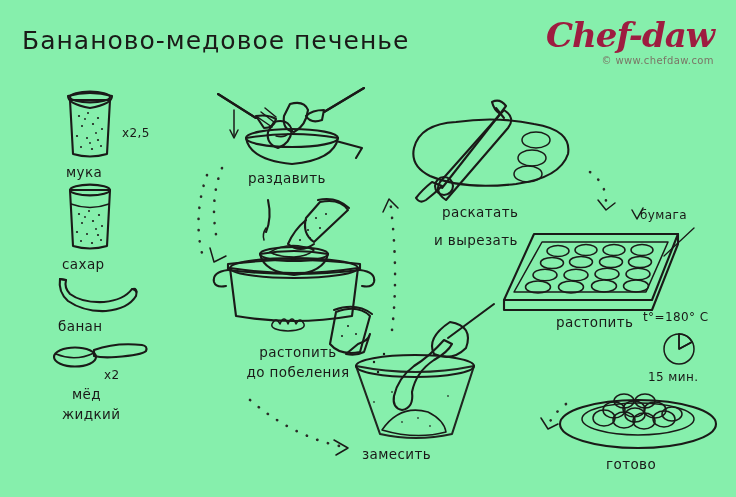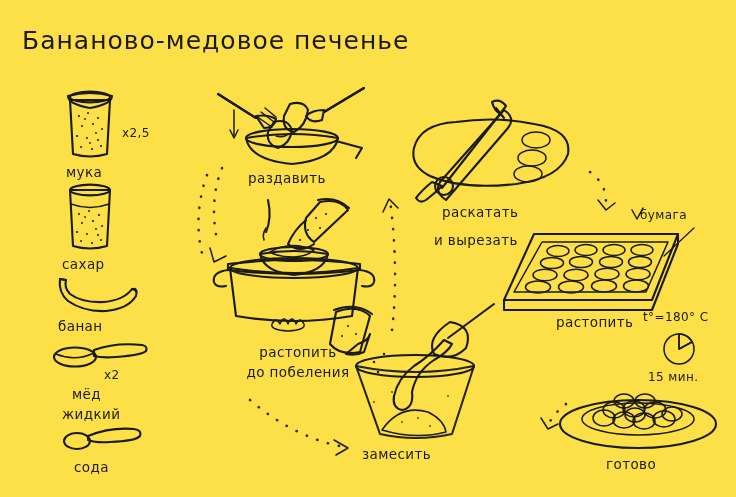--- a/index.html
+++ b/index.html
@@ -11,21 +11,21 @@
     height: 497px;
     background: #fbf3e0;
     font-family: "DejaVu Sans", sans-serif;
     overflow: hidden;
     position: relative;
   }
   #poster {
     position: relative;
     width: 736px;
     height: 497px;
-    background: #fde047;
+    background: #86efac;
   }
   .abs { position: absolute; }
 
   .title {
     left: 22px;
     top: 26px;
     font-size: 25px;
     letter-spacing: 1px;
     color: #1a1a18;
     font-family: "DejaVu Sans", sans-serif;
@@ -70,20 +70,24 @@
   .dotpath { fill: none; stroke: #2a2a26; stroke-width: 2.6; stroke-linecap: round; stroke-dasharray: 0.2 11; }
   .leader { fill: none; stroke: #1a1a18; stroke-width: 1.3; stroke-linecap: round; }
 </style>
 </head>
 <body>
 
 <div id="poster">
 
   <div class="abs title">Бананово-медовое печенье</div>
 
+  <div class="abs logo">
+    <div class="logo-word">Chef-daw</div>
+    <div class="logo-url">© www.chefdaw.com</div>
+  </div>
 
   <svg class="abs" style="left:0;top:0;" width="736" height="497">
 
     <path class="dotpath" d="M207,175 C196,205 196,240 205,262"></path>
     <path class="ln-t" d="M210,248 L214,262 L226,256"></path>
 
     <path class="dotpath" d="M222,168 C213,190 212,215 217,240"></path>
 
     <path class="dotpath" d="M250,400 C285,430 320,443 345,447"></path>
     <path class="ln-t" d="M334,440 L348,448 L336,455"></path>
@@ -163,27 +167,20 @@
     <svg width="100" height="34" viewBox="0 0 100 34">
       <path d="M44,10 Q66,2 92,5 Q98,6 96,11 Q92,15 66,17 Q52,18 44,16 Z" fill="#b9c4cc" class="ln"></path>
       <ellipse cx="25" cy="17" rx="21" ry="9.5" fill="#d79a2a" class="ln"></ellipse>
       <path d="M6,14 Q25,22 44,13" class="ln-t"></path>
     </svg>
     <div class="abs cap sm" style="left:54px; top:28px;">x2</div>
     <div class="abs cap" style="left:22px; top:46px;">мёд</div>
     <div class="abs cap" style="left:12px; top:66px;">жидкий</div>
   </div>
 
-  <div class="abs" style="left:62px; top:425px;">
-    <svg width="90" height="30" viewBox="0 0 90 30">
-      <path d="M26,11 Q48,2 72,4 Q80,5 78,11 Q74,16 48,17 Q34,18 26,15 Z" fill="#efd83c" class="ln"></path>
-      <ellipse cx="15" cy="16" rx="13" ry="8" fill="#f6f3e4" class="ln"></ellipse>
-    </svg>
-    <div class="abs cap" style="left:12px; top:34px;">сода</div>
-  </div>
 
   <div class="abs" style="left:212px; top:86px;">
     <svg width="160" height="80" viewBox="0 0 160 80">
 
       <path d="M6,8 L44,32" class="ln" stroke-width="6" stroke="#b9c4cc"></path>
       <path d="M6,8 L44,32" class="ln"></path>
       <path d="M44,30 L60,41 M49,26 L62,36 M53,22 L64,31" class="ln-t"></path>
       <path d="M44,30 Q56,28 64,33 Q62,42 52,42 Z" fill="#b9c4cc" class="ln"></path>
 
       <path d="M152,2 L112,26" class="ln" stroke-width="6" stroke="#b9c4cc"></path>

